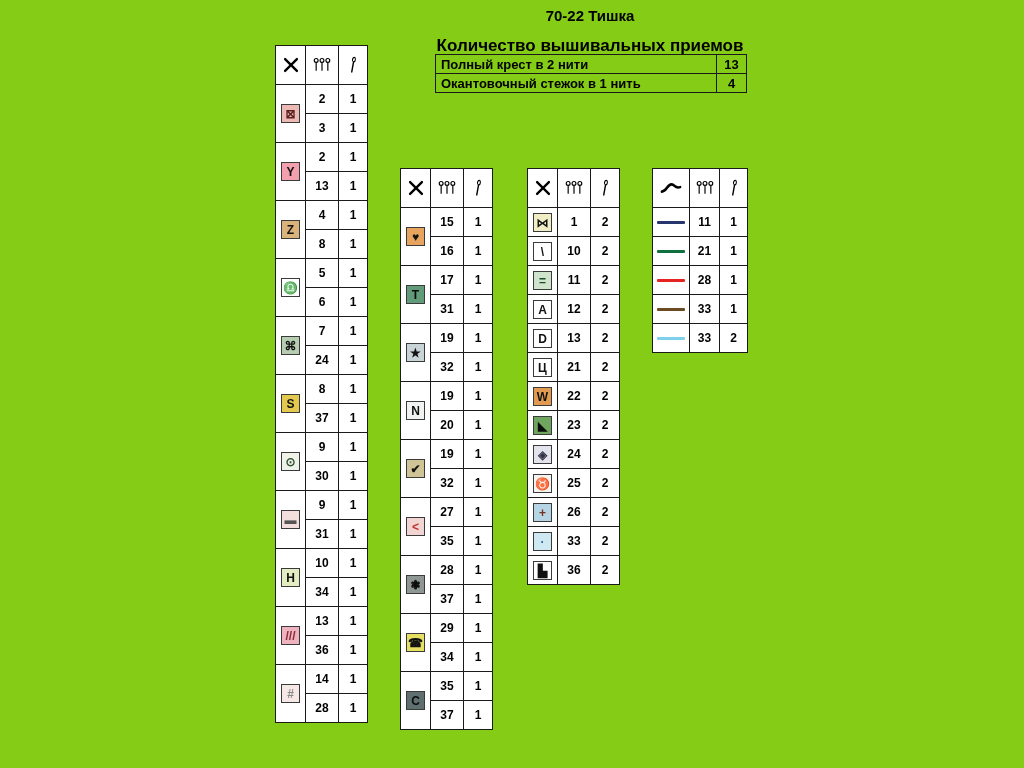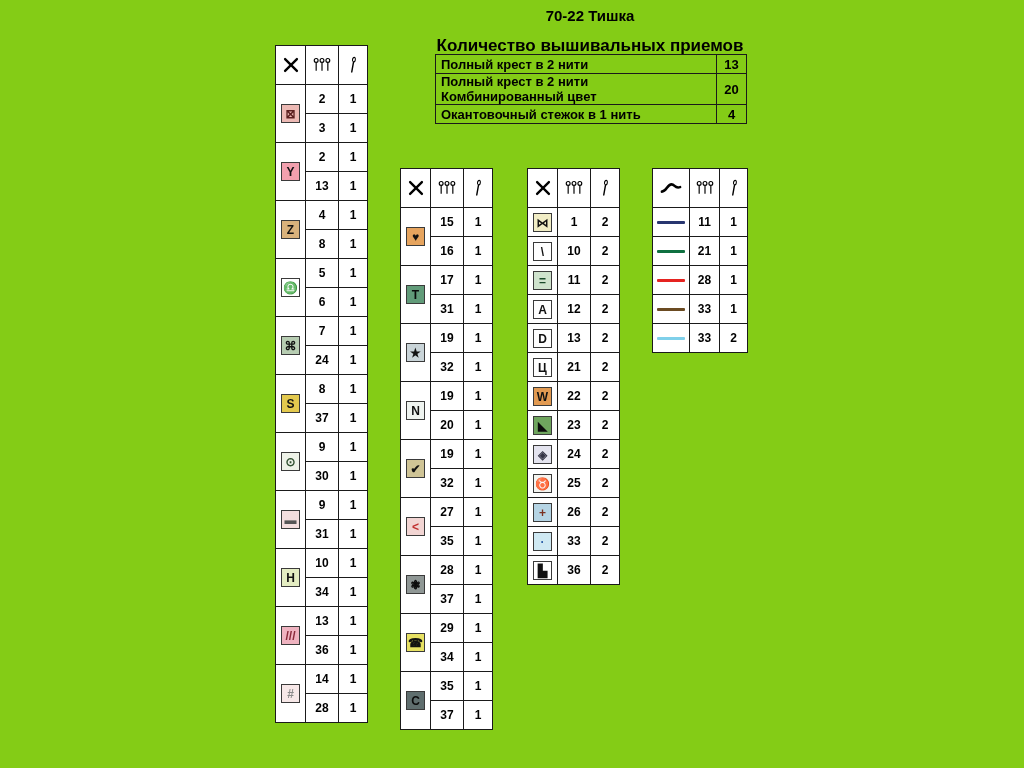--- a/index.html
+++ b/index.html
@@ -56,24 +56,20 @@
   <div class="title">70-22 Тишка</div>
   <div class="summary-title">Количество вышивальных приемов</div>
 
   <table class="summary-table">
     <tbody>
         <tr>
           <td class="sum-label">Полный крест в 2 нити</td>
           <td class="sum-value">13</td>
         </tr>
         <tr>
-          <td class="sum-label">Полный крест в 2 нити Комбинированный цвет</td>
-          <td class="sum-value">20</td>
-        </tr>
-        <tr>
           <td class="sum-label">Окантовочный стежок в 1 нить</td>
           <td class="sum-value">4</td>
         </tr>
       </tbody>
   </table>
 
   <table class="sym-table" style="left:275px; top:45px;">
       <tbody>
         <tr class="head-row">
           <td class="hcell scell"><svg class="hicon" viewBox="0 0 22 22">

